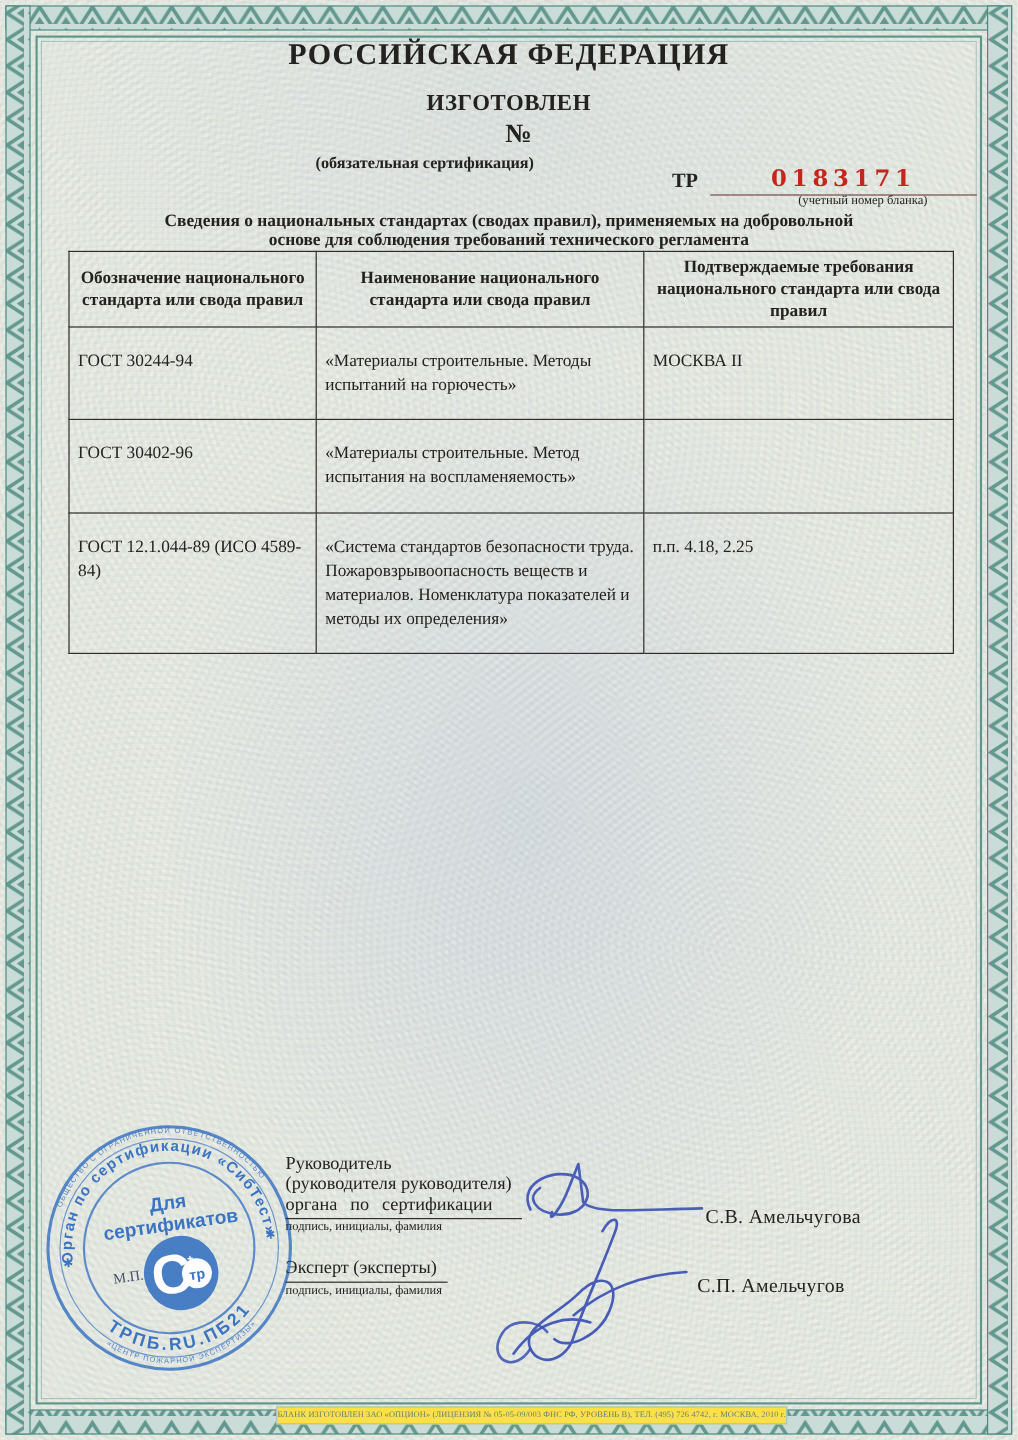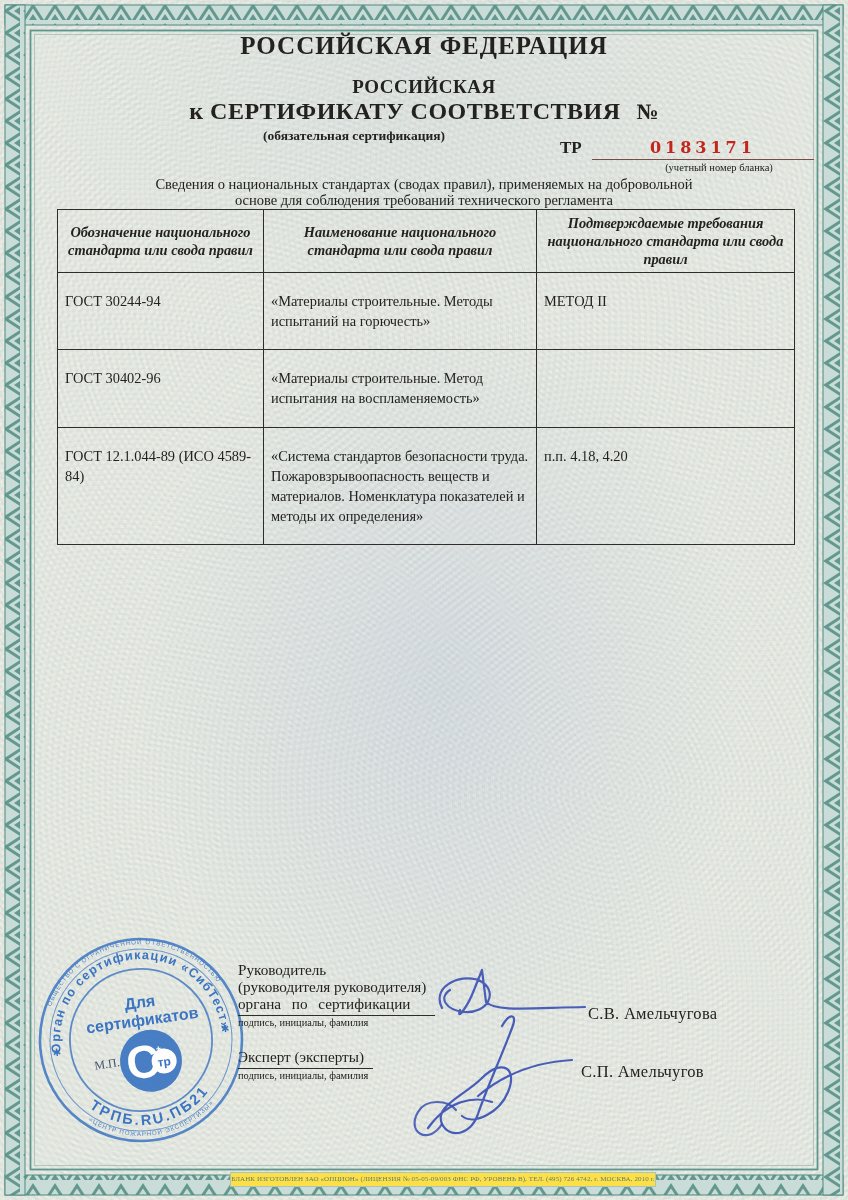--- a/index.html
+++ b/index.html
@@ -27,29 +27,29 @@
   .appendix{top:76px;font-size:19px;letter-spacing:.5px;}
   .certline{top:98px;display:flex;justify-content:center;align-items:flex-end;width:100%;}
   .cert-main{font-size:24px;font-weight:bold;letter-spacing:.5px;}
   .cert-no-sign{font-size:22px;font-weight:bold;margin-left:16px;}
   .cert-number{display:inline-block;width:218px;margin-left:10px;padding-bottom:3px;
     border-bottom:1.5px solid #2c2b28;font-size:17px;text-align:center;}
   .mandatory{top:128px;font-size:13.5px;font-weight:bold;transform:translateX(-70px);}
   .tr-row{top:138px;left:560px;width:254px;display:flex;align-items:flex-end;}
   .tr-label{font-size:17px;font-weight:bold;margin-right:10px;padding-bottom:2px;}
   .blank-number{flex:1;text-align:center;border-bottom:1.5px solid #7a4a44;padding-bottom:2px;
-    font-size:16px;font-weight:bold;letter-spacing:4px;color:#c3261d;font-family:"DejaVu Serif",serif;}
+    font-size:19px;font-weight:bold;letter-spacing:4px;color:#c3261d;font-family:"DejaVu Serif",serif;}
   .blank-caption{top:162px;left:624px;width:190px;text-align:center;font-size:10.5px;}
-  .intro{top:176px;font-size:14.5px;font-weight:normal;line-height:16px;}
+  .intro{top:176px;font-size:14.5px;font-weight:bold;line-height:16px;}
 
   table.std{position:absolute;top:209px;left:57px;width:737px;border-collapse:collapse;table-layout:fixed;}
   table.std th, table.std td{border:1.4px solid #2e2d2a;font-size:14.4px;padding:18px 7px;}
   table.std th{font-weight:bold;text-align:center;vertical-align:middle;line-height:1.25;padding:4px 6px;}
   table.std td{vertical-align:top;line-height:1.4;}
-  tr.hdr{height:54px;font-style:italic;} tr.r1{height:44px;} tr.r2{height:42px;margin-left:48px;} tr.r3{height:84px;}
+  tr.hdr{height:54px;} tr.r1{height:44px;} tr.r2{height:42px;margin-left:48px;} tr.r3{height:84px;}
 
   .sign-labels{left:238px;top:961px;width:210px;font-size:15.2px;line-height:17px;}
   .spaced{word-spacing:7px;}
   .sig-rule{border-top:1.2px solid #2e2d2a;margin-top:3px;}
   .rule-head{width:197px;}
   .rule-expert{width:135px;}
   .caption{font-size:10.4px;line-height:12px;padding-top:1px;}
   .expert-block{left:238px;top:1048px;width:210px;font-size:15.2px;line-height:17px;}
   .name{font-size:16.5px;letter-spacing:.3px;}
   .name-head{left:588px;top:1004px;}
@@ -84,23 +84,22 @@
   </defs>
   <rect x="5" y="5" width="838" height="20" fill="url(#patH)" stroke="#4f8a80" stroke-width="1"></rect>
   <rect x="5" y="1175" width="838" height="20" fill="url(#patH)" stroke="#4f8a80" stroke-width="1"></rect>
   <rect x="5" y="5" width="20" height="1190" fill="url(#patV)" stroke="#4f8a80" stroke-width="1"></rect>
   <rect x="823" y="5" width="20" height="1190" fill="url(#patV)" stroke="#4f8a80" stroke-width="1"></rect>
   <rect x="30.5" y="30.5" width="787" height="1139" fill="none" stroke="#5c968c" stroke-width="1.8"></rect>
   <rect x="34.5" y="34.5" width="779" height="1131" fill="none" stroke="#9dc0ba" stroke-width="0.8"></rect>
 </svg>
 
 <div class="abs ctr country b">РОССИЙСКАЯ ФЕДЕРАЦИЯ</div>
-<div class="abs ctr appendix b">РОССИЙСКАЯ</div>
+<div class="abs ctr appendix b">ИЗГОТОВЛЕН</div>
 <div class="abs certline">
-  <span class="cert-main">к СЕРТИФИКАТУ СООТВЕТСТВИЯ</span>
   <span class="cert-no-sign">№</span>
 </div>
 <div class="abs ctr mandatory">(обязательная сертификация)</div>
 <div class="abs tr-row">
   <span class="tr-label">ТР</span>
   <span class="blank-number">0183171</span>
 </div>
 <div class="abs blank-caption">(учетный номер бланка)</div>
 <div class="abs ctr intro">
   <div>Сведения о национальных стандартах (сводах правил), применяемых на добровольной</div>
@@ -115,31 +114,31 @@
     </colgroup>
   <tbody>
       <tr class="hdr">
     <th>Обозначение национального стандарта или свода правил</th>
     <th>Наименование национального стандарта или свода правил</th>
     <th>Подтверждаемые требования национального стандарта или свода правил</th>
   </tr>
   <tr class="r1">
     <td>ГОСТ 30244-94</td>
     <td>«Материалы строительные. Методы испытаний на горючесть»</td>
-    <td>МЕТОД II</td>
+    <td>МОСКВА II</td>
   </tr>
   <tr class="r2">
     <td>ГОСТ 30402-96</td>
     <td>«Материалы строительные. Метод испытания на воспламеняемость»</td>
     <td></td>
   </tr>
   <tr class="r3">
     <td>ГОСТ 12.1.044-89 (ИСО 4589-84)</td>
     <td>«Система стандартов безопасности труда. Пожаровзрывоопасность веществ и материалов. Номенклатура показателей и методы их определения»</td>
-    <td>п.п. 4.18, 4.20</td>
+    <td>п.п. 4.18, 2.25</td>
   </tr>
 </tbody>
   </table>
 
 <svg class="abs noptr" width="235" height="235" viewBox="0 0 235 235" style="left:26px;top:926px;opacity:.93">
   <g transform="rotate(-8 115 114)" fill="#2f6cc0" font-family="Liberation Sans, DejaVu Sans, sans-serif">
     <circle cx="115" cy="114" r="101" fill="none" stroke="#2f6cc0" stroke-width="2.6" opacity=".85"></circle>
     <circle cx="115" cy="114" r="91" fill="none" stroke="#2f6cc0" stroke-width="1" opacity=".7"></circle>
     <circle cx="115" cy="114" r="71" fill="none" stroke="#2f6cc0" stroke-width="1.8" opacity=".8"></circle>
     <defs>

